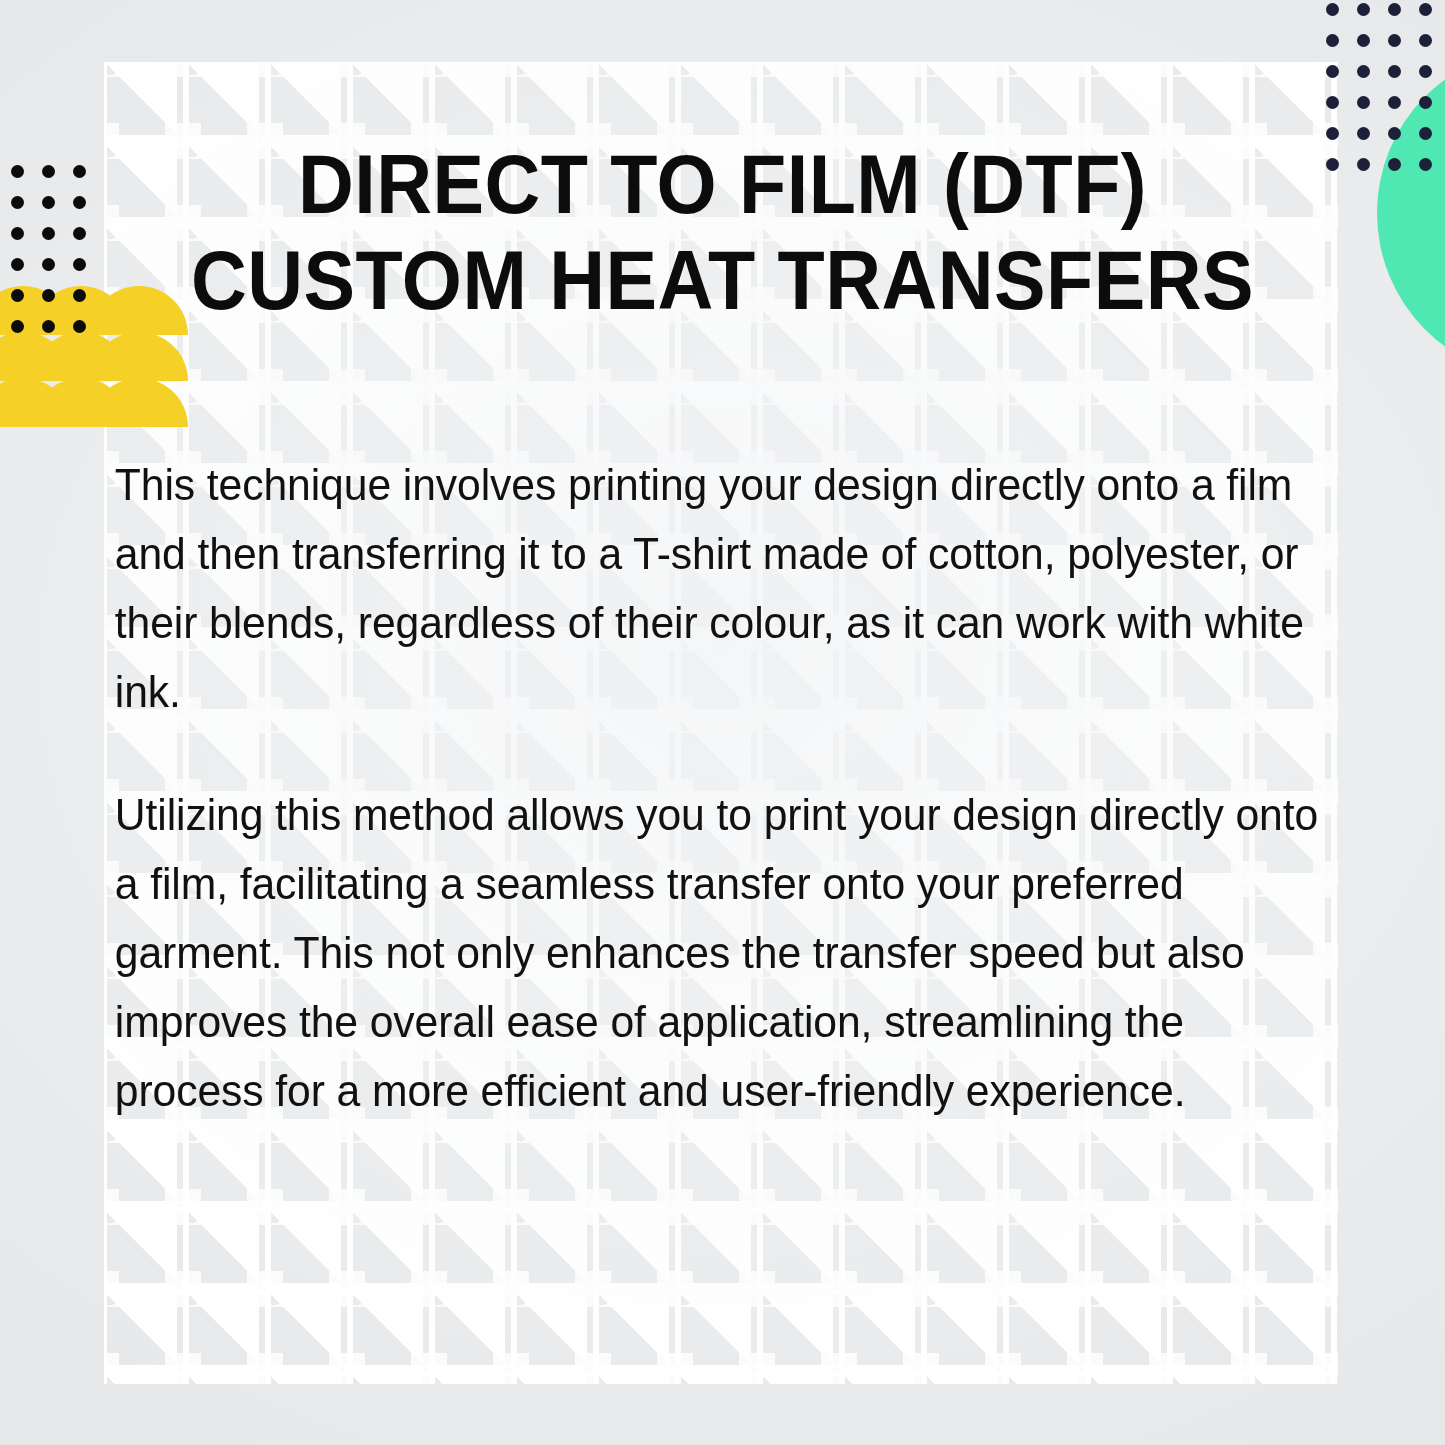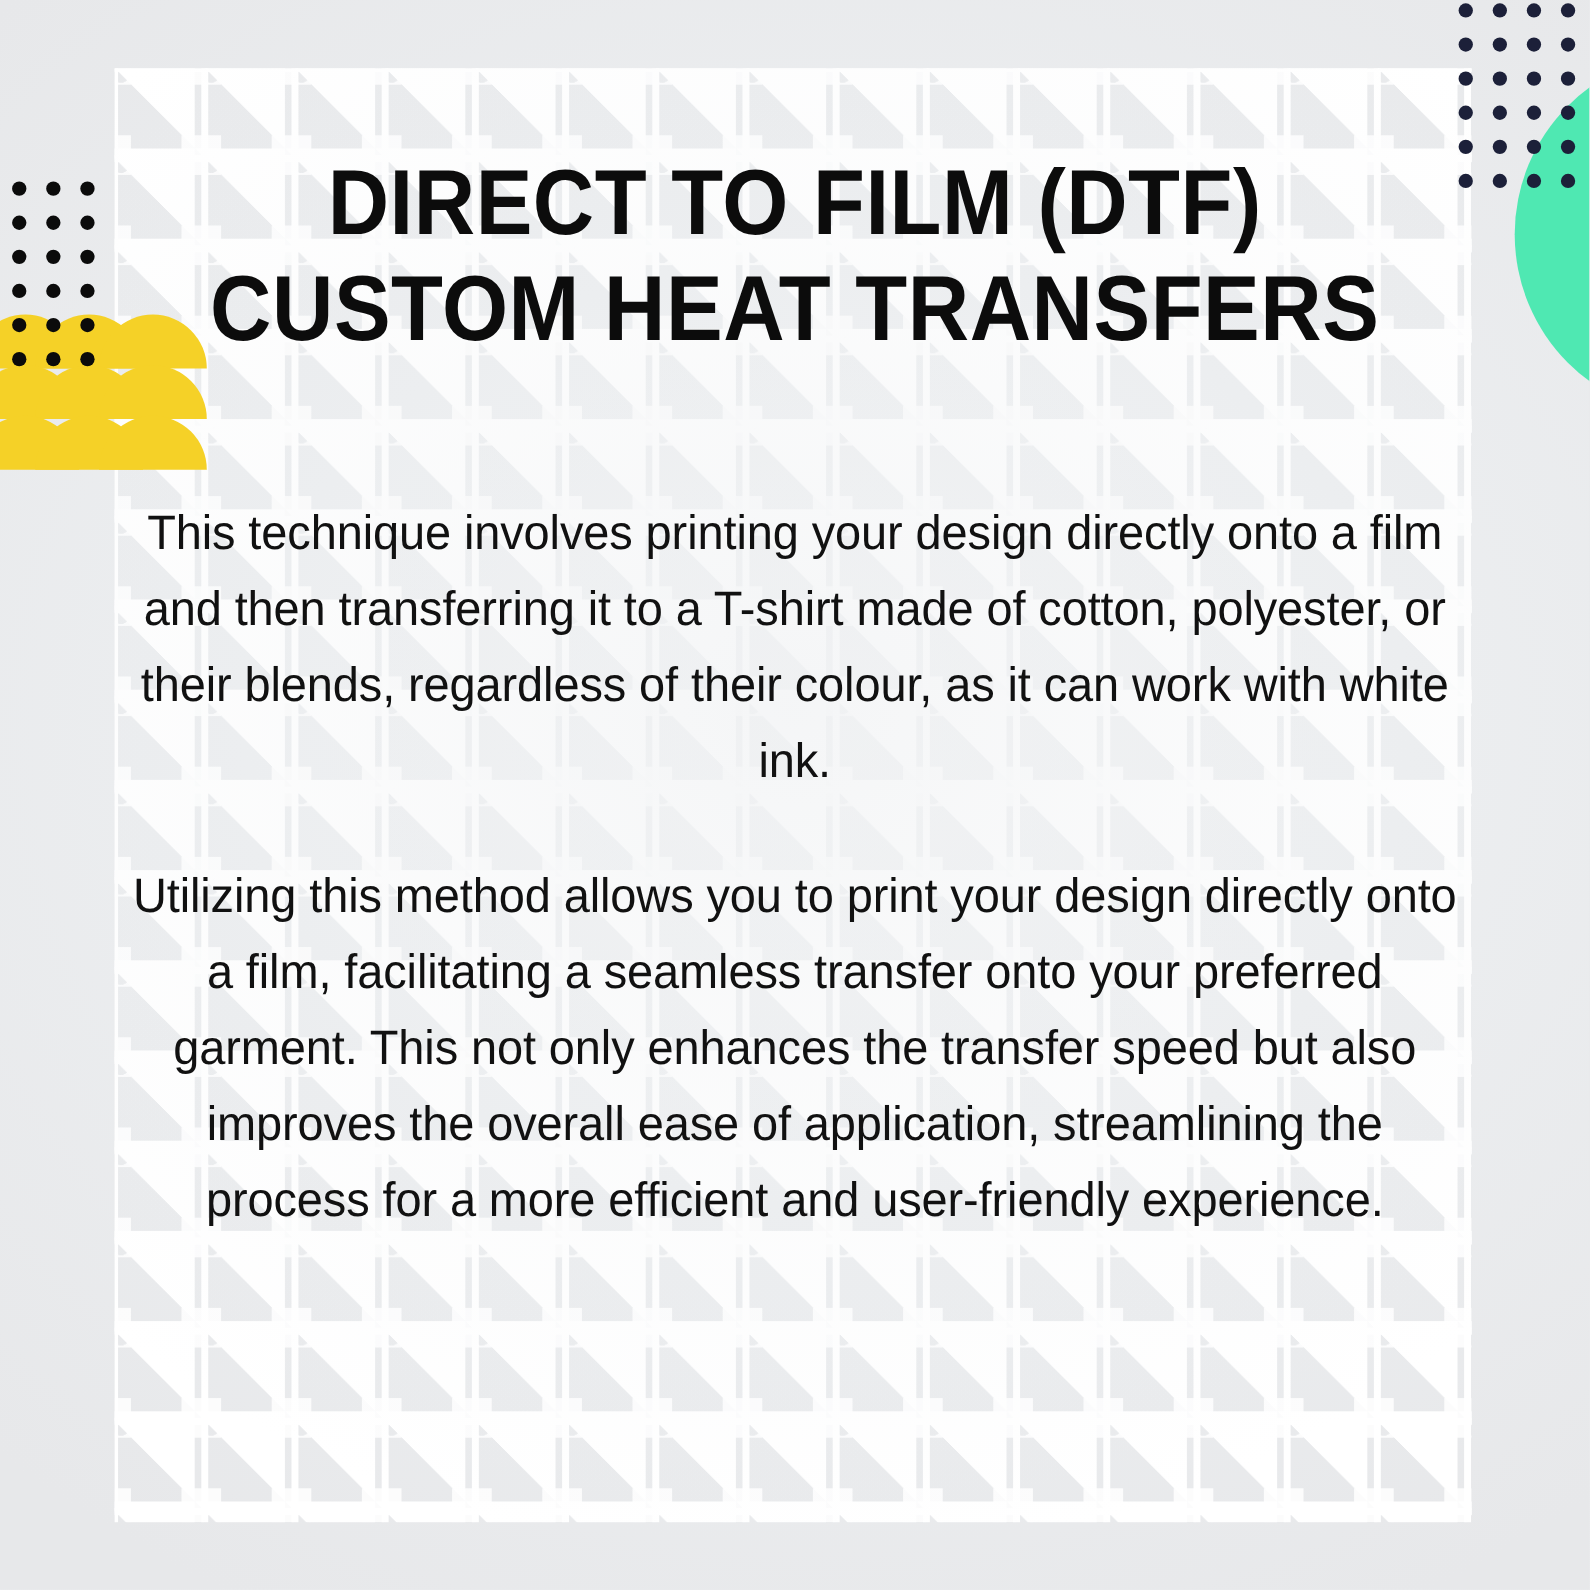--- a/index.html
+++ b/index.html
@@ -116,21 +116,20 @@
     letter-spacing:0.5px;
     transform:scaleX(0.92);
     transform-origin:center top;
   }
   .title .tline { display:block; white-space:nowrap; }
 
   .body-block {
     position:absolute;
     left:96px; top:450px;
     width:1253px;
-    text-align:center;
     color:#111111;
   }
   .para {
     font-family:"Liberation Sans Narrow","Liberation Sans", sans-serif;
     font-size:44px;
     line-height:69px;
     font-weight:400;
     letter-spacing:-0.1px;
     transform:scaleX(0.97);
     transform-origin:center top;

